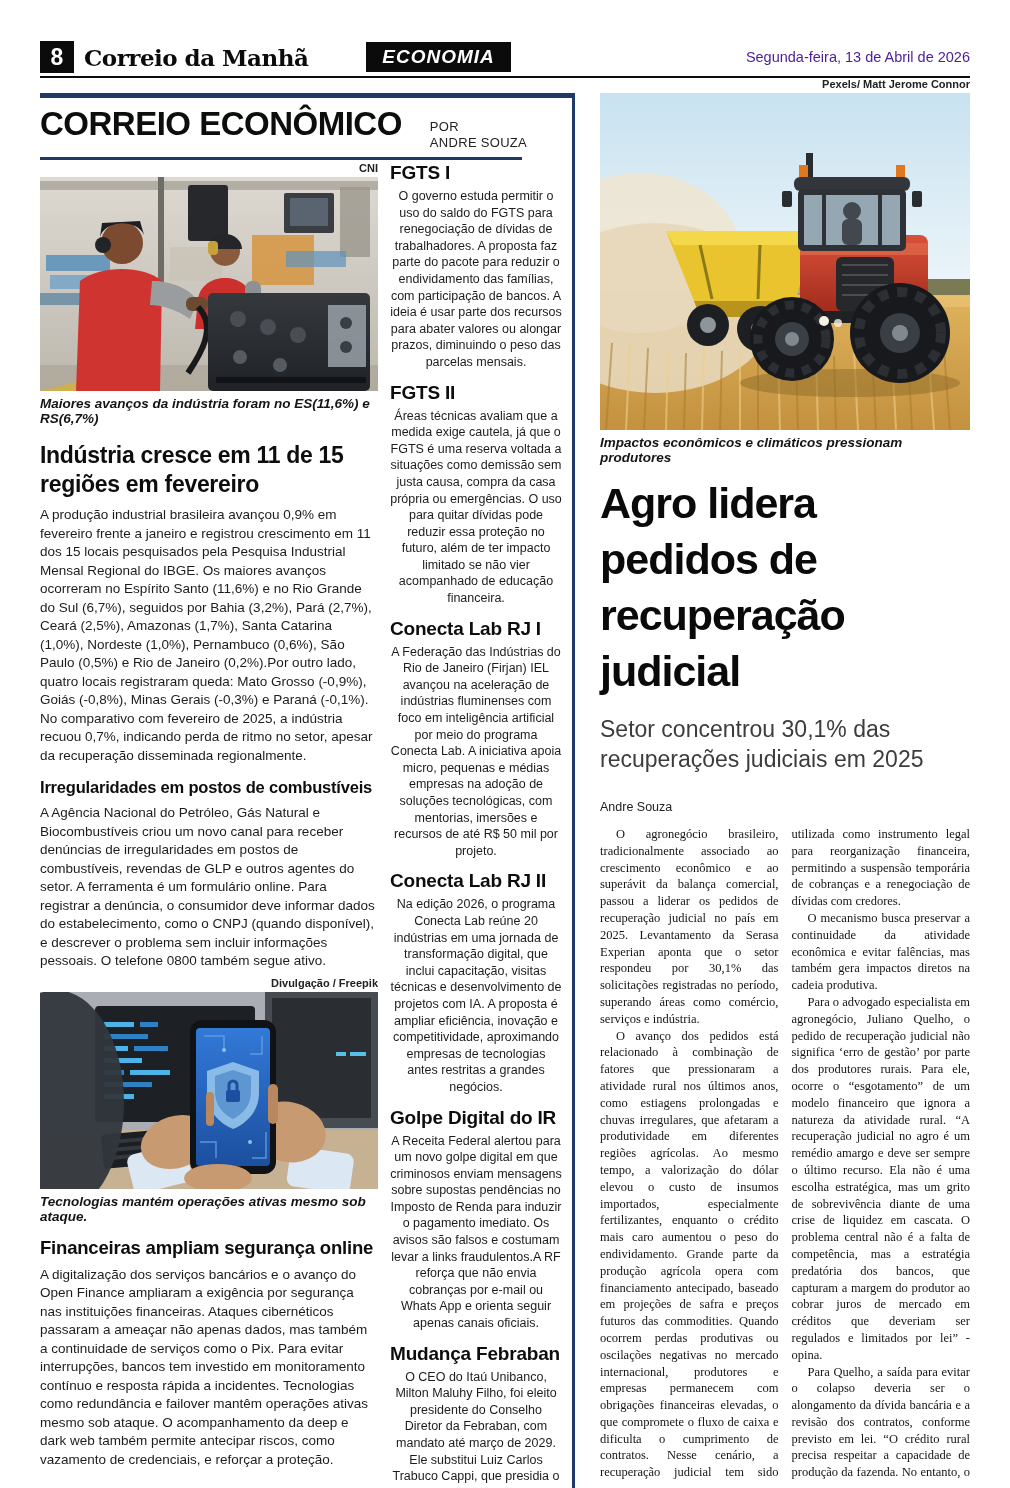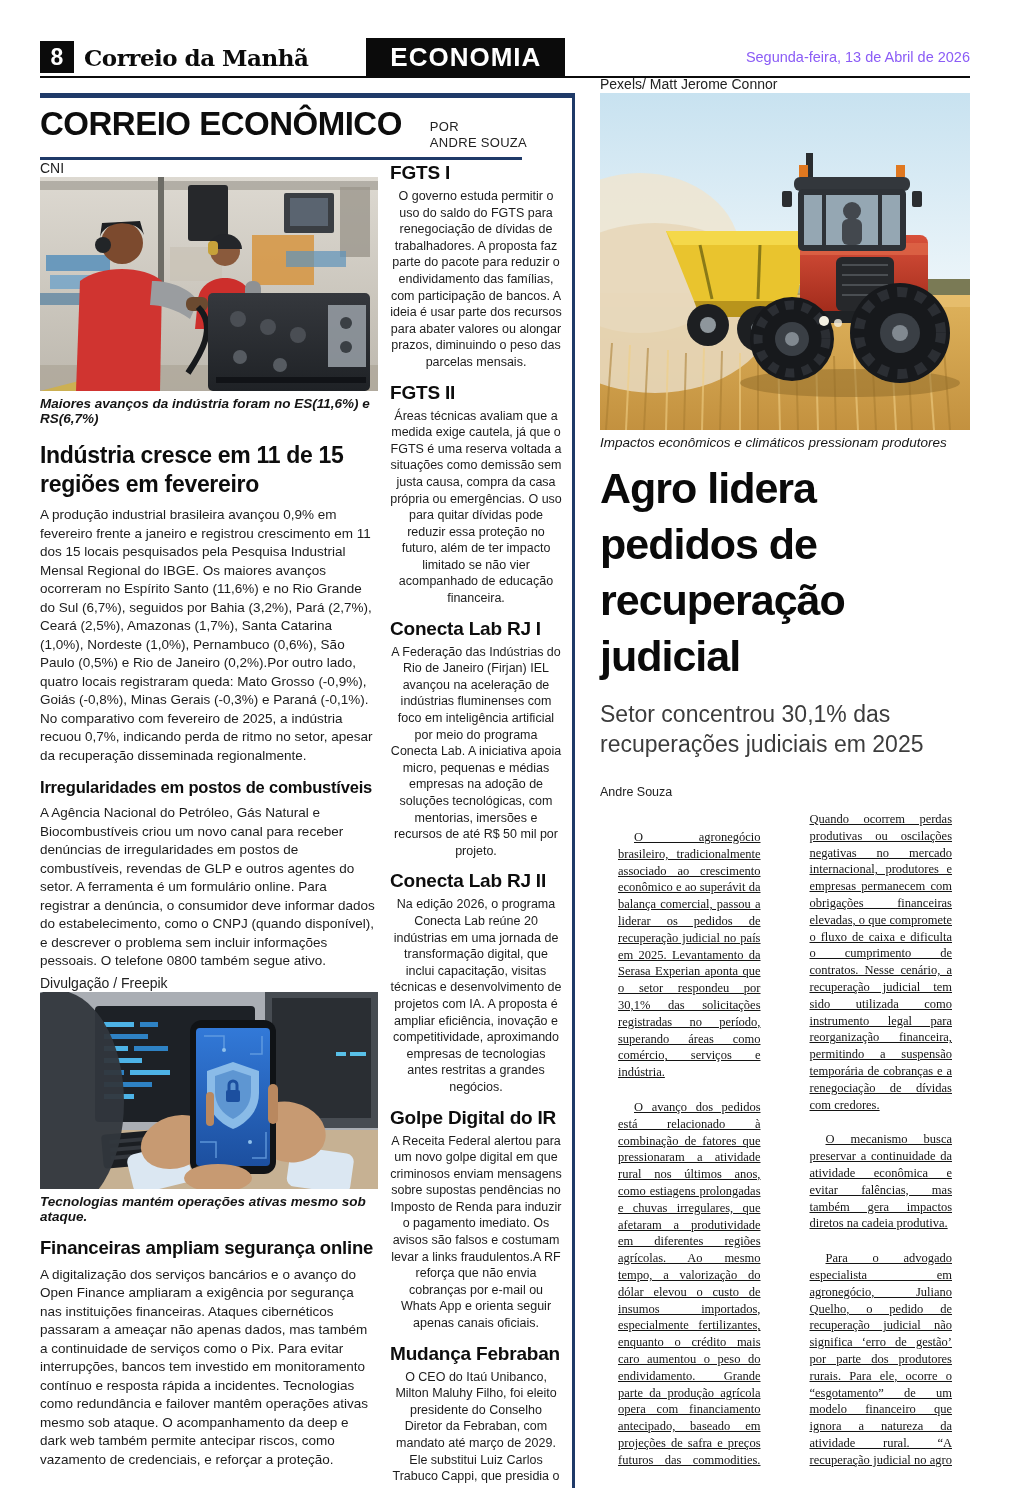--- a/index.html
+++ b/index.html
@@ -16,29 +16,29 @@
   }
   .pagenum{
     background:#0b0b0b; color:#fff; font-weight:700; font-size:23px;
     width:34px; height:32px; display:flex; align-items:center; justify-content:center;
   }
   .masthead{
     font-family:"DejaVu Serif", serif; font-weight:800; font-size:23px;
     letter-spacing:-0.5px; margin-left:10px; color:#0b0b0b; white-space:nowrap;
   }
   .section-badge{
-    background:#0b0b0b; color:#fff; font-weight:700; font-size:26px;
-    letter-spacing:1px; padding:4px 24px; margin-left:58px; white-space:nowrap;
-  }
-  .edition-date{ margin-left:auto; font-size:14.5px; color:#8b5cf6; }
+    background:#0b0b0b; color:#fff; font-weight:700; font-size:19px;
+    letter-spacing:1px; padding:4px 16px; margin-left:58px; white-space:nowrap;font-style:italic;
+  }
+  .edition-date{ margin-left:auto; font-size:14.5px; color:#4c1d95; }
   .header-rule{ position:absolute; left:40px; right:40px; top:76px; height:2px; background:#0b0b0b; }
 
   
   .content{ position:absolute; left:40px; top:78px; width:930px; }
-  .credit{ font-size:14px; font-weight:400; color:#222; text-align:left; line-height:13px; }
+  .credit{ font-size:11px; font-weight:700; color:#222; text-align:right; line-height:13px; }
   .caption{ font-size:13.5px; font-style:italic; font-weight:700; color:#151515; margin-top:5px; }
 
   
   .left-frame{
     position:absolute; left:0; top:15px; width:535px; height:1480px;
     border-top:5px solid #1f3a68; border-right:3px solid #1f3a68; border-bottom:3px solid #1f3a68;
     padding:6px 10px 0 0; overflow:hidden;
   }
   .ce-header{ display:flex; align-items:flex-start; padding-top:2px; }
   .ce-title{ font-size:33px; font-weight:800; letter-spacing:-0.5px; margin:0; line-height:36px; color:#0d0d0d; }
@@ -53,34 +53,34 @@
   .ce-left h3.lg{ font-size:18.5px; }
   .ce-left p{ font-size:13.5px; line-height:18.5px; margin:7px 0 0; color:#1c1c1c; }
   .photo{ display:block; width:100%; margin-top:2px; }
 
   .brief{ margin-bottom:11px; }
   .brief h4{ font-size:19px; font-weight:800; margin:0 0 4px; letter-spacing:-0.2px; color:#0d0d0d;}
   .brief p{ font-size:12.5px; line-height:16.6px; margin:0; color:#1c1c1c;text-align:center; }
 
   
   .right-col{ position:absolute; left:560px; top:0; width:370px; }
-  .agro-caption{ font-weight:400; font-size:13.5px; }
+  .agro-caption{ font-weight:700; font-size:13.5px; }
   .agro-headline{
     font-size:43px; line-height:56px; font-weight:800; letter-spacing:-1px;
     margin:10px 0 0; color:#0a0a0a;
   }
   .agro-subhead{ font-size:23px; line-height:30px; font-weight:400; color:#3c3c3c; margin-top:15px; }
   .agro-byline{ font-size:12.5px; color:#222; margin-top:26px; }
   .agro-body{
     margin-top:12px; height:668px; overflow:hidden;
     column-count:2; column-gap:13px; column-fill:auto;
     font-family:"Liberation Serif", serif; font-size:12.5px; line-height:16.8px;
     text-align:justify; color:#141414;
   }
-  .agro-body p{ margin:18px; text-indent:16px;text-decoration:underline; }
+  .agro-body p{ margin:0; text-indent:16px; }
 </style>
 </head>
 <body>
 
 <div class="page">
 
   <header class="masthead-row">
     <div class="pagenum">8</div>
     <div class="masthead">Correio da Manhã</div>
     <div class="section-badge">ECONOMIA</div>

